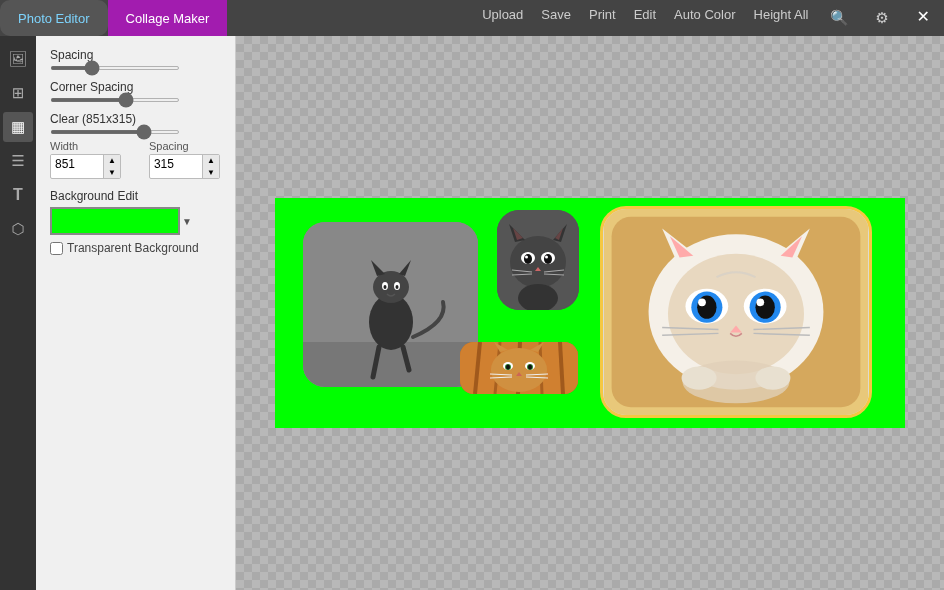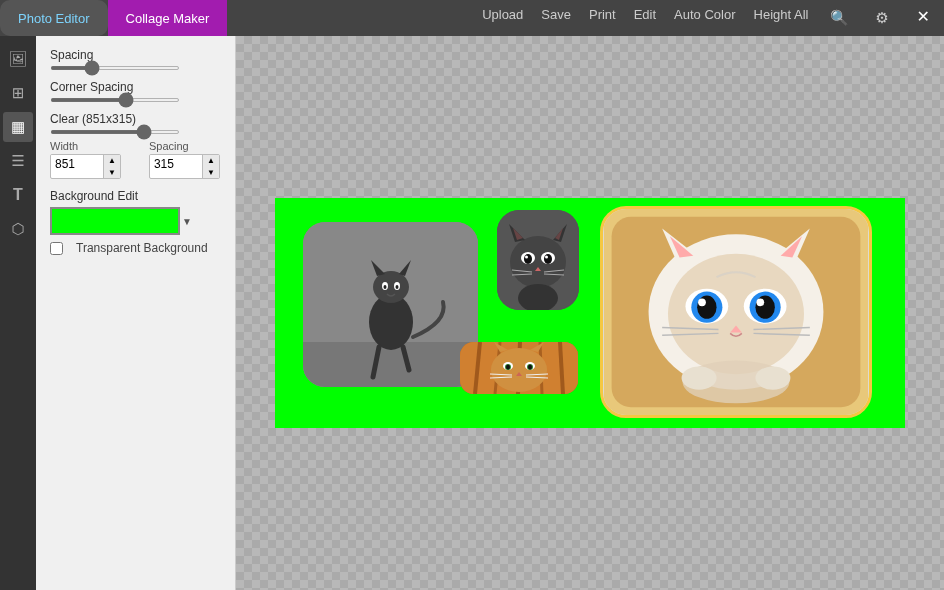--- a/index.html
+++ b/index.html
@@ -180,21 +180,21 @@
     }
     .color-arrow {
       margin-left: 2px;
       font-size: 10px;
       color: #555;
       cursor: pointer;
     }
     .checkbox-row {
       display: flex;
       align-items: center;
-      gap: 13px;
+      gap: 4px;
     }
     .checkbox-row input[type=checkbox] { cursor: pointer; }
     .checkbox-row label { font-size: 12px; color: #444; cursor: pointer; }
 
     
     #canvas-area {
       flex: 1;
       background: #b8b8b8;
       background-image:
         linear-gradient(45deg, #aaa 25%, transparent 25%),

